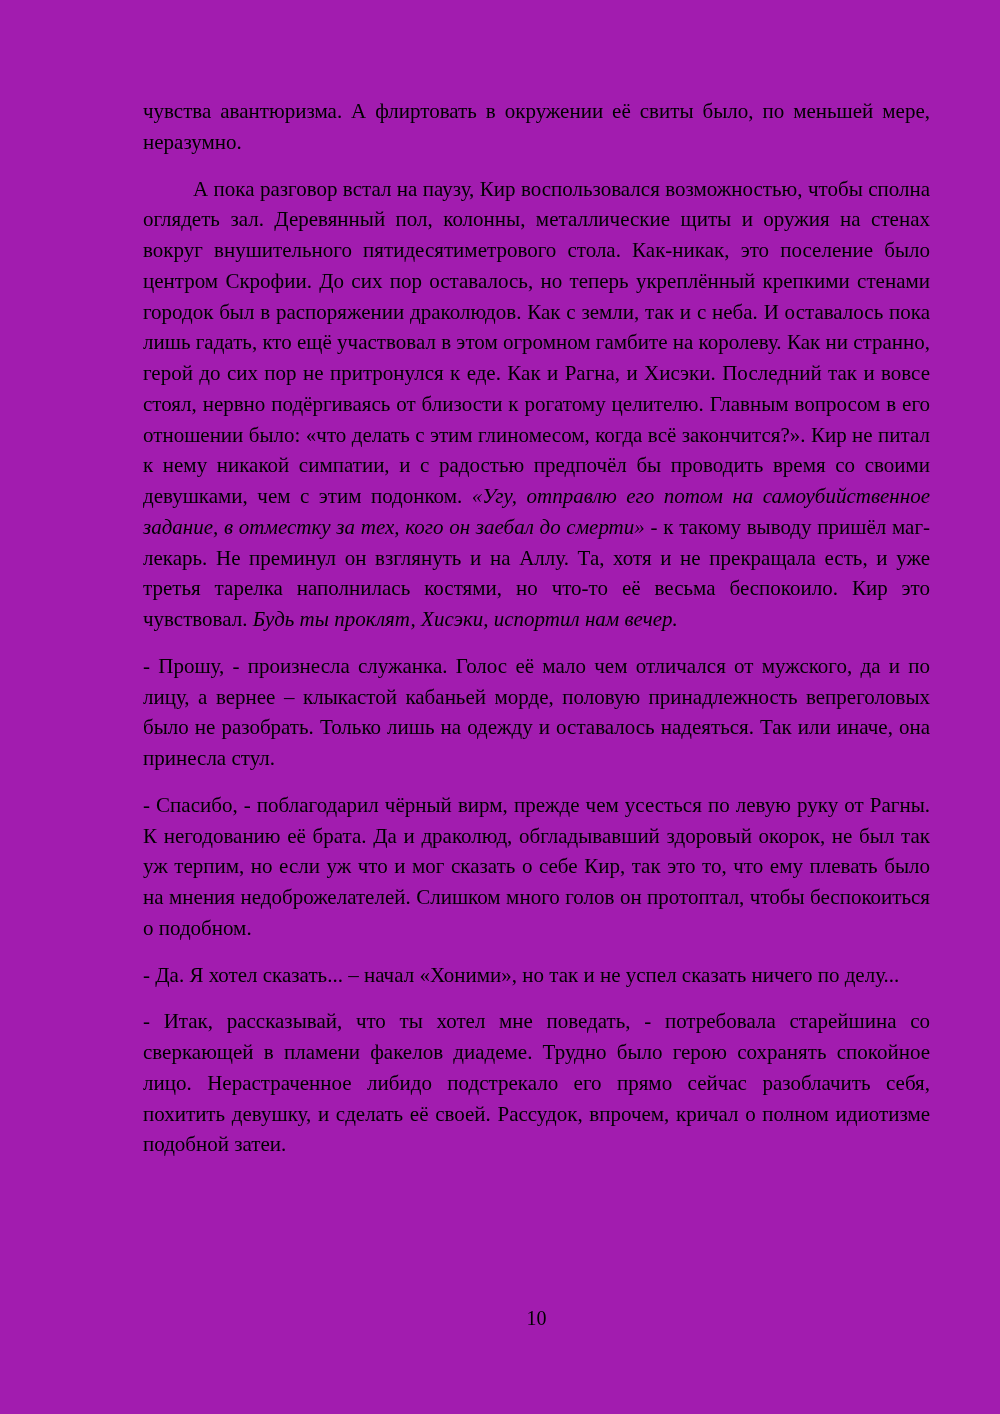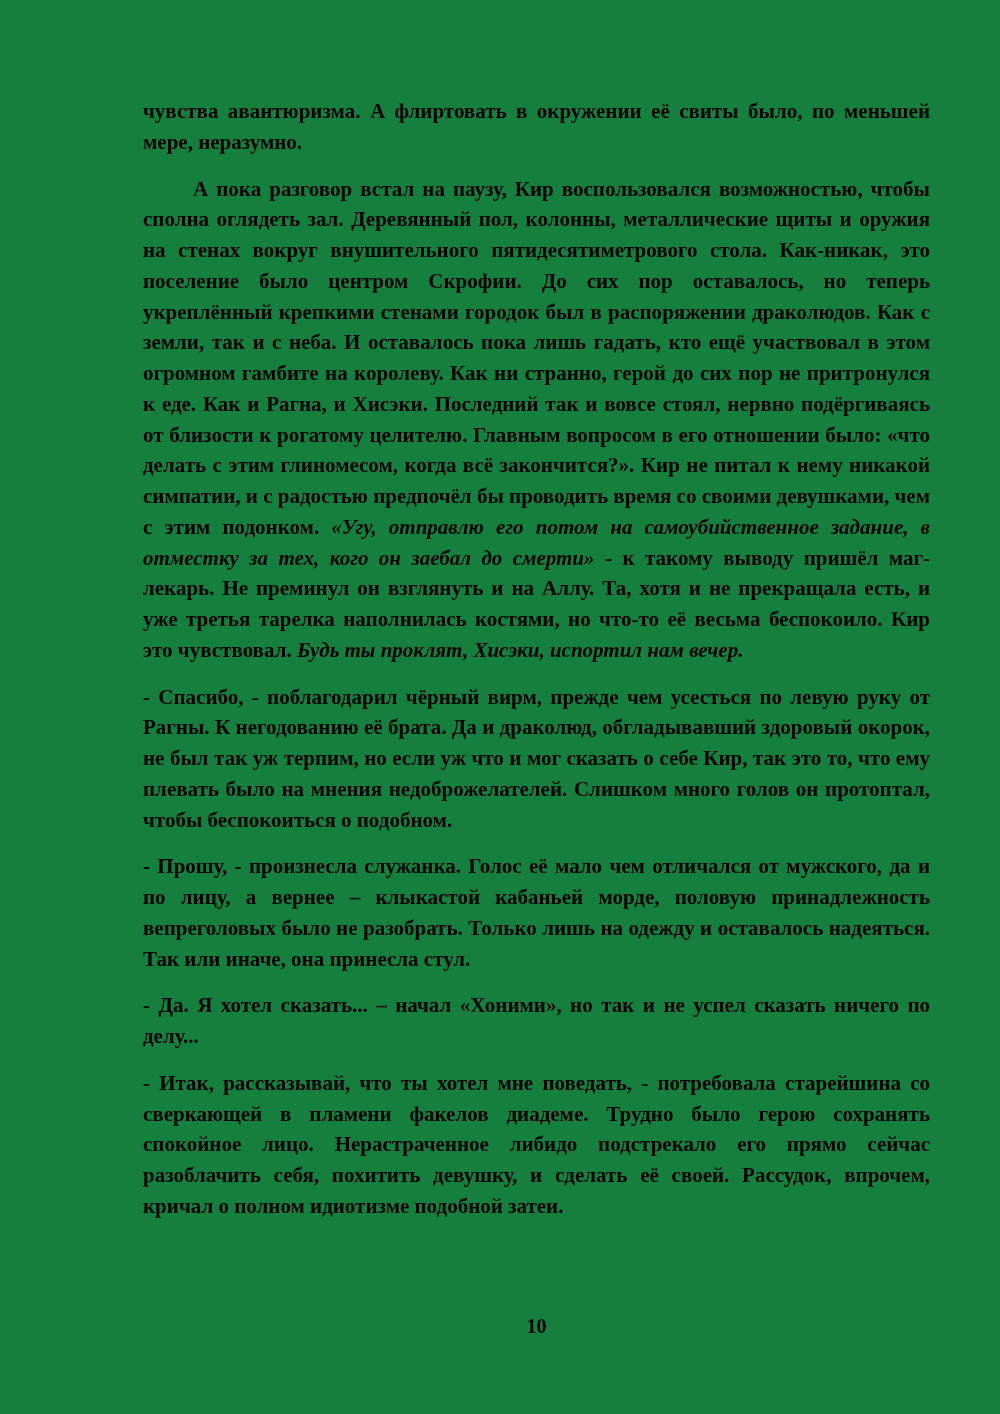--- a/index.html
+++ b/index.html
@@ -37,29 +37,28 @@
     font-style: italic;
   }
   .page-number {
     position: absolute;
     left: 143px;
     top: 1306px;
     width: 787px;
     text-align: center;
     font-size: 20px;
     line-height: 24px;
-    margin-top: 8px;
   }
 </style>
 </head>
 <body>
 
-<div class="page" style="background: #15803d; color: rgb(0, 0, 0); font-weight: bold;">
+<div class="page" style="background: #a21caf; color: rgb(0, 0, 0);">
   <div class="text-body">
       <p><span>чувства авантюризма. А флиртовать в окружении её свиты было, по меньшей мере, неразумно.</span></p>
       <p class="indent"><span>А пока разговор встал на паузу, Кир воспользовался возможностью, чтобы сполна оглядеть зал. Деревянный пол, колонны, металлические щиты и оружия на стенах вокруг внушительного пятидесятиметрового стола. Как-никак, это поселение было центром Скрофии. До сих пор оставалось, но теперь укреплённый крепкими стенами городок был в распоряжении драколюдов. Как с земли, так и с неба. И оставалось пока лишь гадать, кто ещё участвовал в этом огромном гамбите на королеву. Как ни странно, герой до сих пор не притронулся к еде. Как и Рагна, и Хисэки. Последний так и вовсе стоял, нервно подёргиваясь от близости к рогатому целителю. Главным вопросом в его отношении было: «что делать с этим глиномесом, когда всё закончится?». Кир не питал к нему никакой симпатии, и с радостью предпочёл бы проводить время со своими девушками, чем с этим подонком. </span><span class="italic">«Угу, отправлю его потом на самоубийственное задание, в отместку за тех, кого он заебал до смерти»</span><span> - к такому выводу пришёл маг-лекарь. Не преминул он взглянуть и на Аллу. Та, хотя и не прекращала есть, и уже третья тарелка наполнилась костями, но что-то её весьма беспокоило. Кир это чувствовал. </span><span class="italic">Будь ты проклят, Хисэки, испортил нам вечер.</span></p>
+      <p><span>- Прошу, - произнесла служанка. Голос её мало чем отличался от мужского, да и по лицу, а вернее – клыкастой кабаньей морде, половую принадлежность вепреголовых было не разобрать. Только лишь на одежду и оставалось надеяться. Так или иначе, она принесла стул.</span></p>
       <p><span>- Спасибо, - поблагодарил чёрный вирм, прежде чем усесться по левую руку от Рагны. К негодованию её брата. Да и драколюд, обгладывавший здоровый окорок, не был так уж терпим, но если уж что и мог сказать о себе Кир, так это то, что ему плевать было на мнения недоброжелателей. Слишком много голов он протоптал, чтобы беспокоиться о подобном.</span></p>
-      <p><span>- Прошу, - произнесла служанка. Голос её мало чем отличался от мужского, да и по лицу, а вернее – клыкастой кабаньей морде, половую принадлежность вепреголовых было не разобрать. Только лишь на одежду и оставалось надеяться. Так или иначе, она принесла стул.</span></p>
       <p><span>- Да. Я хотел сказать... – начал «Хоними», но так и не успел сказать ничего по делу...</span></p>
       <p><span>- Итак, рассказывай, что ты хотел мне поведать, - потребовала старейшина со сверкающей в пламени факелов диадеме. Трудно было герою сохранять спокойное лицо. Нерастраченное либидо подстрекало его прямо сейчас разоблачить себя, похитить девушку, и сделать её своей. Рассудок, впрочем, кричал о полном идиотизме подобной затеи.</span></p>
     </div>
   <div class="page-number">10</div>
 </div>
 
 </body></html>

